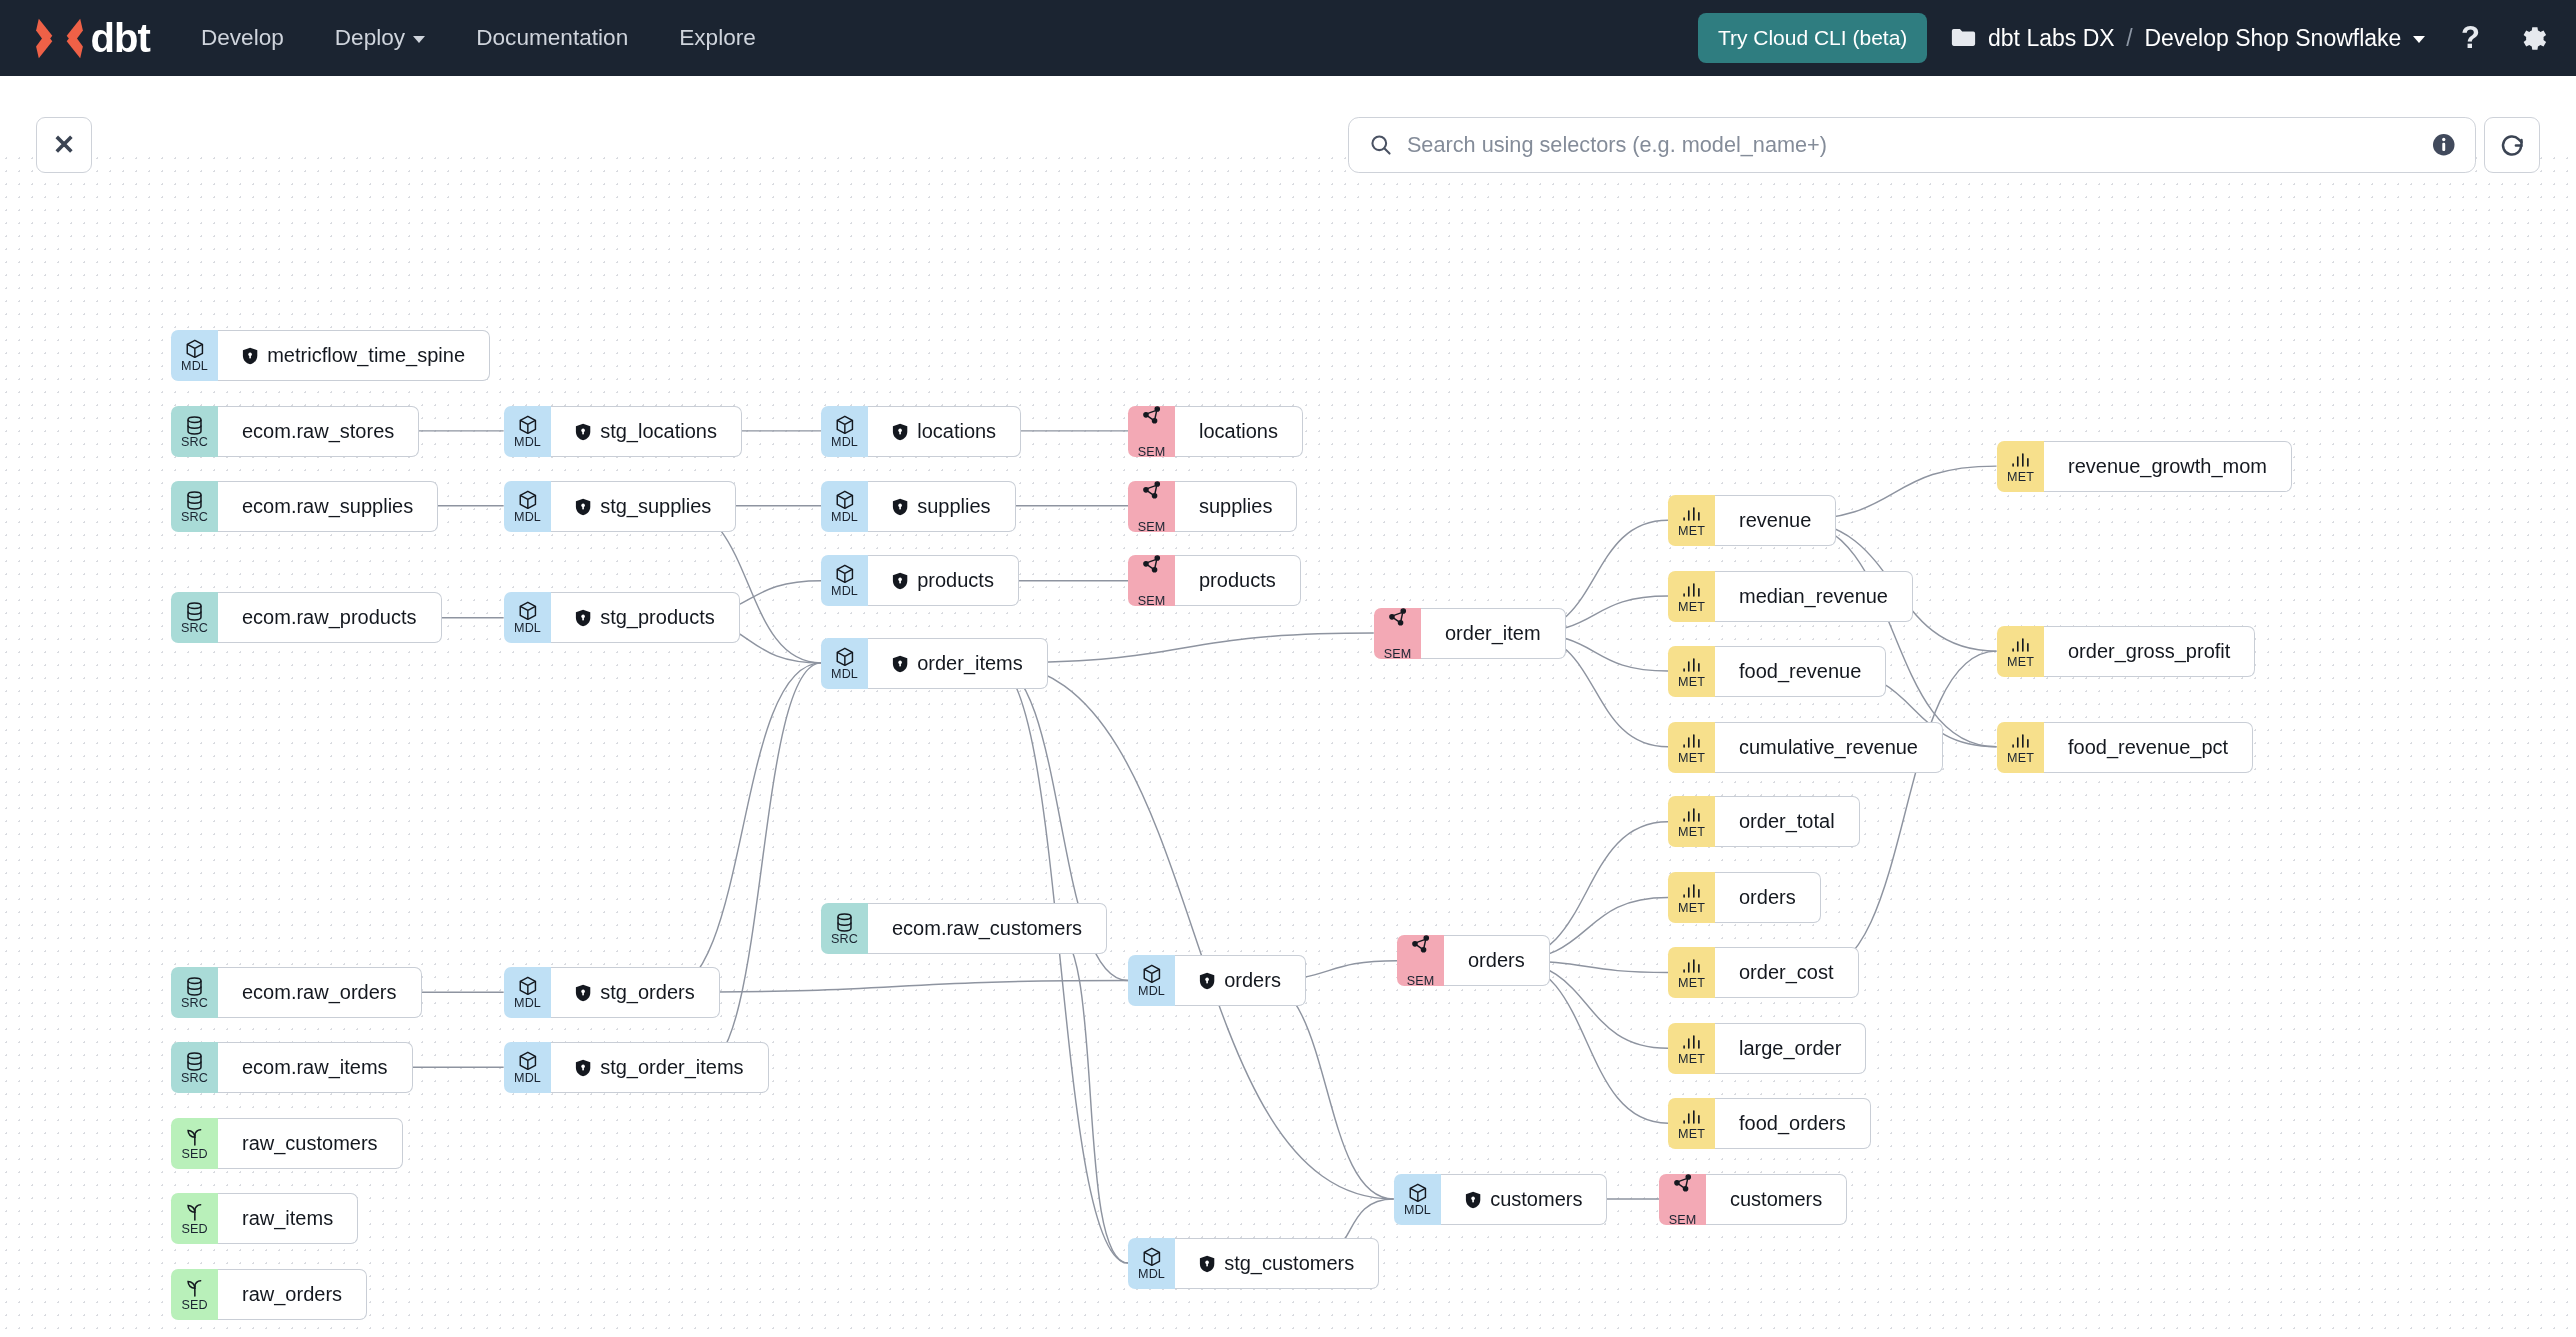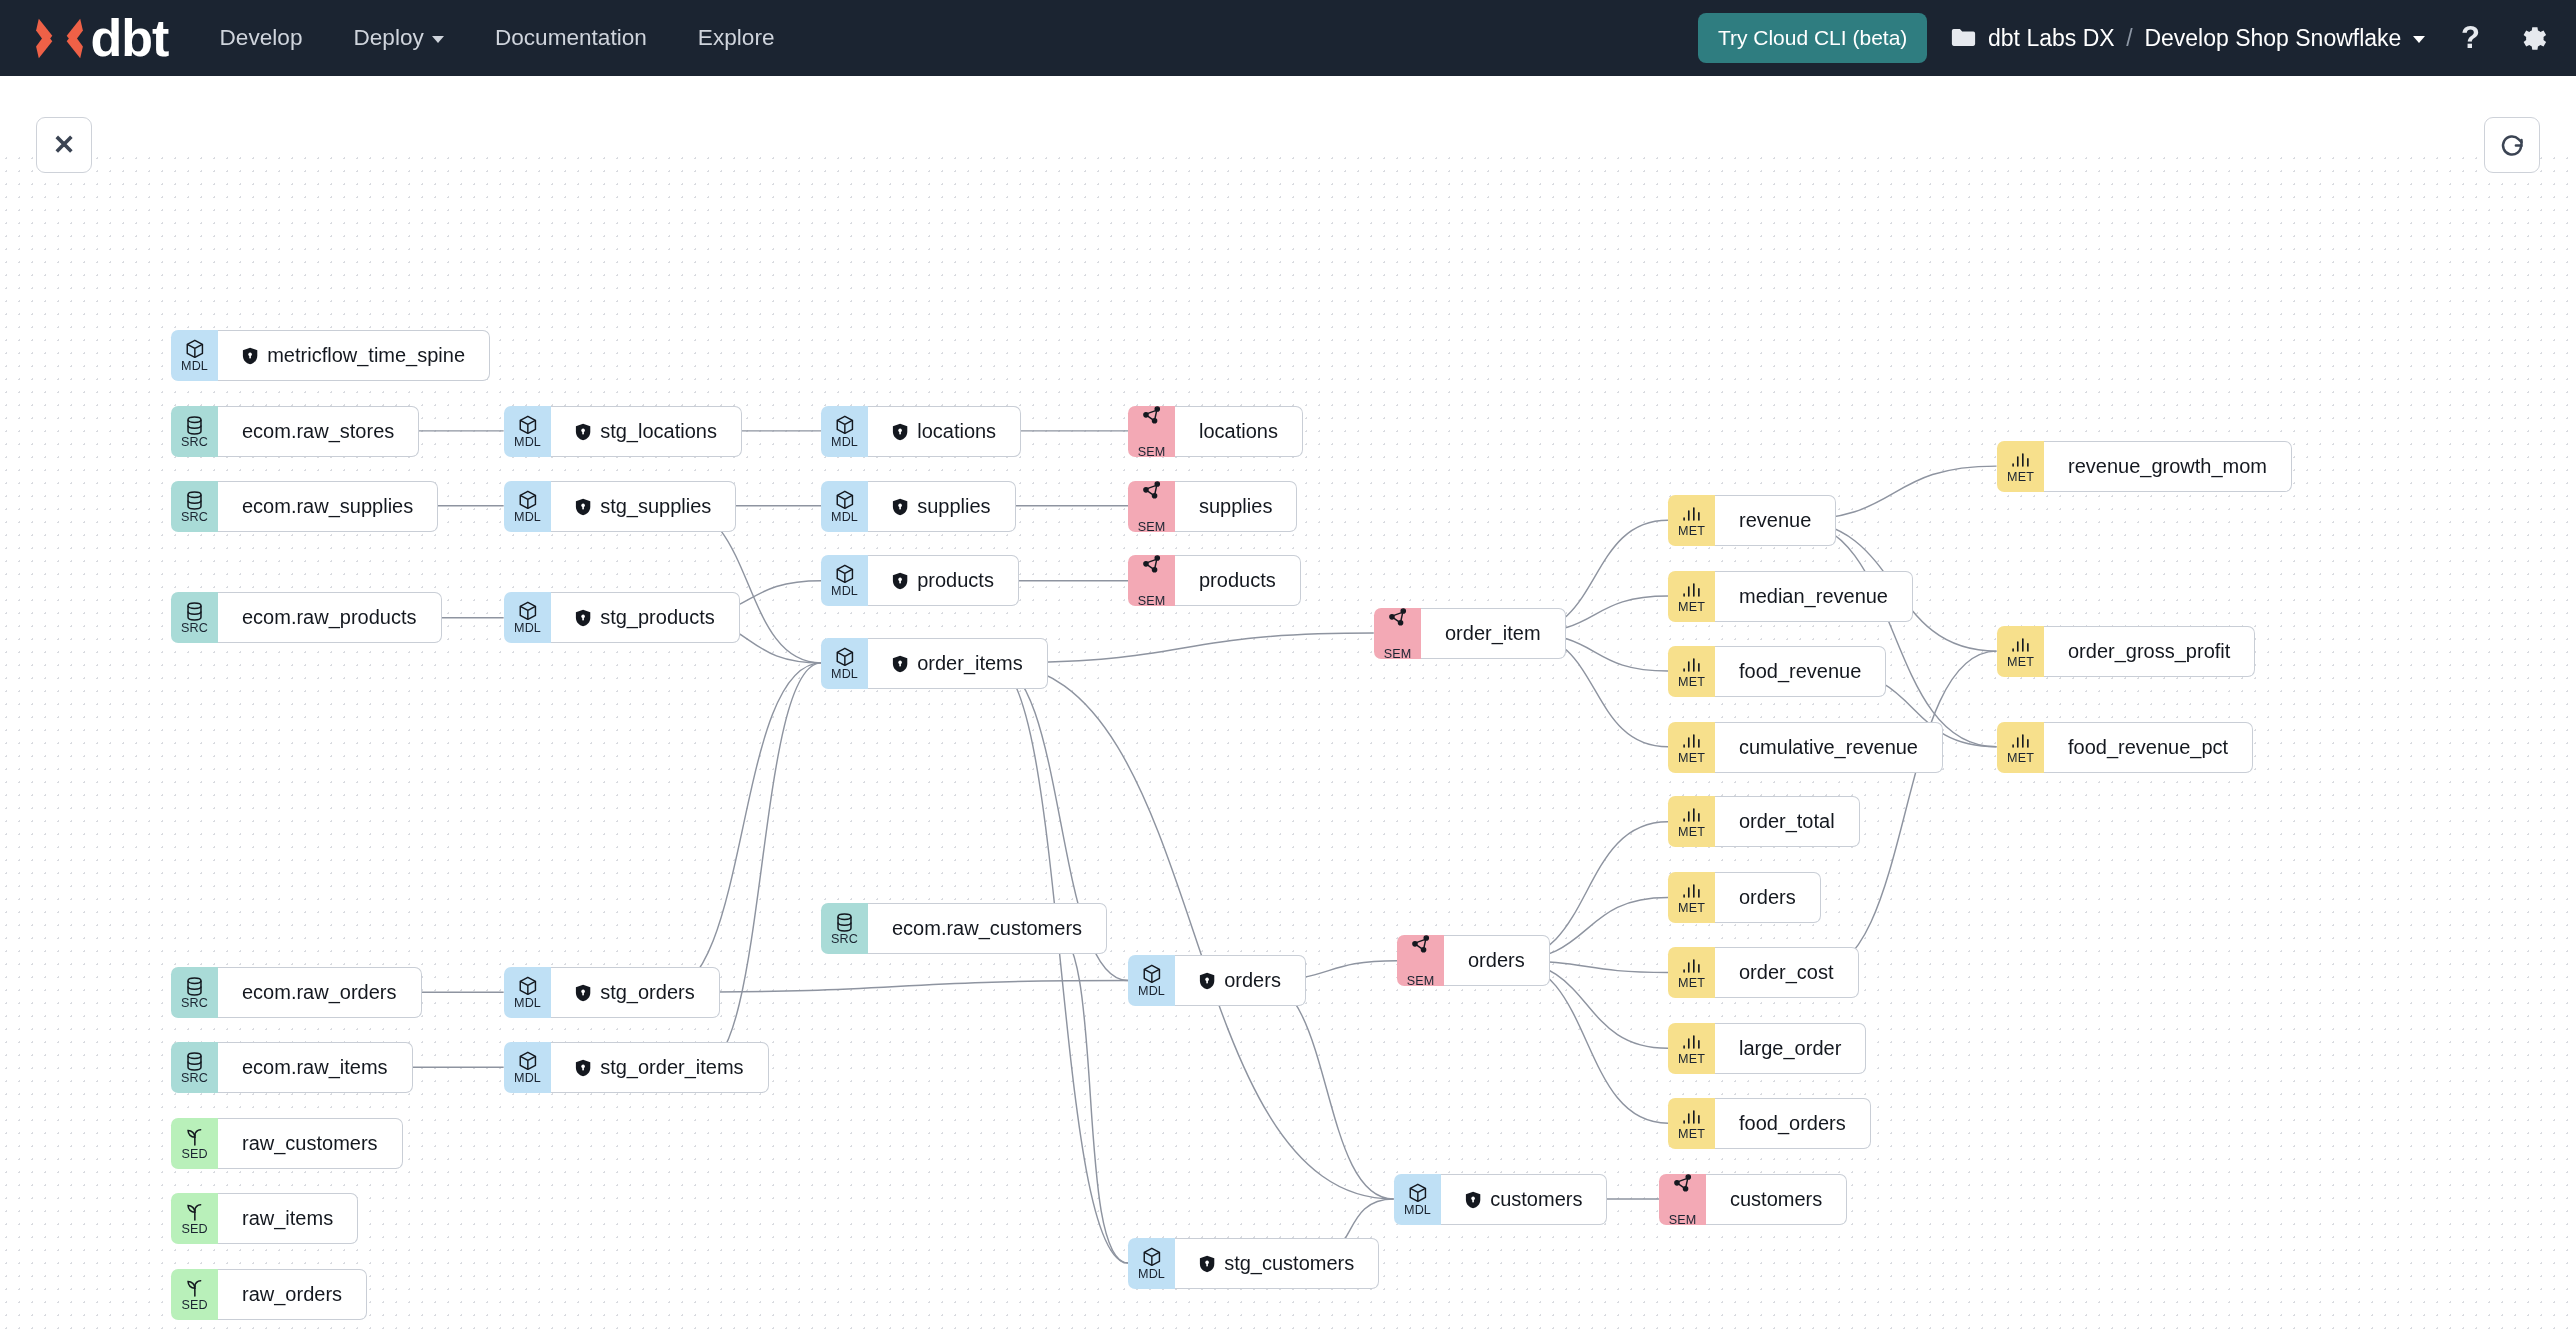--- a/index.html
+++ b/index.html
@@ -12,21 +12,21 @@
 
   
   #topnav {
     position: absolute; left: 0; top: 0; width: 2576px; height: 76px;
     background: #1b2431;
     display: flex; align-items: center;
   }
   #logo-wrap { display: flex; align-items: center; margin-left: 34px; }
   #logo-mark { width: 51px; height: 45px; display: block; }
   #logo-text {
-    color: #ffffff; font-size: 52px; font-weight: 700;
+    color: #ffffff; font-size: 40px; font-weight: 700;
     letter-spacing: -0.9px; margin-left: 5.4px; line-height: 1;
   }
   .nav-link {
     color: #cfd4dc; font-size: 22.6px; margin-left: 51px;
     display: flex; align-items: center; gap: 8.1px; cursor: pointer;
     white-space: nowrap;
   }
   .nav-link:first-of-type { margin-left: 79px; }
   .caret-down {
     width: 0; height: 0; border-left: 6.3px solid transparent;
@@ -165,20 +165,36 @@
       <svg width="31" height="31" viewBox="0 0 24 24" fill="#e6e9ee">
         <path d="M12 8a4 4 0 100 8 4 4 0 000-8zm9.4 4a7.4 7.4 0 00-.1-1.1l2-1.6-2-3.4-2.4 1a7.4 7.4 0 00-1.9-1.1l-.4-2.6h-4l-.4 2.6c-.7.3-1.3.6-1.9 1.1l-2.4-1-2 3.4 2 1.6a7.4 7.4 0 000 2.2l-2 1.6 2 3.4 2.4-1c.6.5 1.2.8 1.9 1.1l.4 2.6h4l.4-2.6c.7-.3 1.3-.6 1.9-1.1l2.4 1 2-3.4-2-1.6c.1-.4.1-.7.1-1.1z"></path>
       </svg>
     </div>
   </div>
 </div>
 
 <div id="toolbar">
   <div class="tb-btn" id="close-btn">✕</div>
 
+  <div id="search-box">
+    <span id="search-icon">
+      <svg width="23.5" height="23.5" viewBox="0 0 24 24" fill="none" stroke="#4a5263" stroke-width="2.1">
+        <circle cx="10.5" cy="10.5" r="7"></circle>
+          <line x1="15.6" y1="15.6" x2="21" y2="21" stroke-linecap="round"></line>
+      </svg>
+    </span>
+    <input id="search-input" type="text" value="" placeholder="Search using selectors (e.g. model_name+)" style="">
+    <span id="info-icon">
+      <svg width="23.5" height="23.5" viewBox="0 0 24 24">
+        <circle cx="12" cy="12" r="11" fill="#414a5c"></circle>
+        <circle cx="12" cy="6.6" r="1.7" fill="#ffffff"></circle>
+        <rect x="10.5" y="10" width="3" height="8.4" rx="1.2" fill="#ffffff"></rect>
+      </svg>
+    </span>
+  </div>
 
   <div class="tb-btn" id="refresh-btn">
     <svg width="27" height="27" viewBox="0 0 24 24" fill="none" stroke="#3b4453" stroke-width="2.2" stroke-linecap="round">
       <path d="M20 7v5h-5"></path>
       <path d="M19.6 12a8 8 0 11-2.3-5.6L20 9"></path>
     </svg>
   </div>
 </div>
 
 <div id="canvas">

